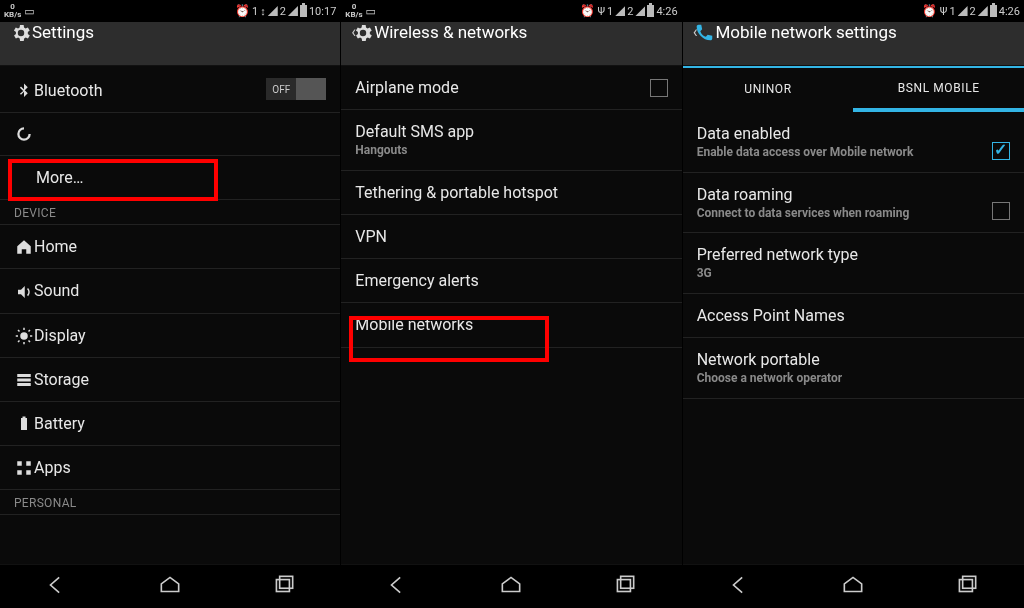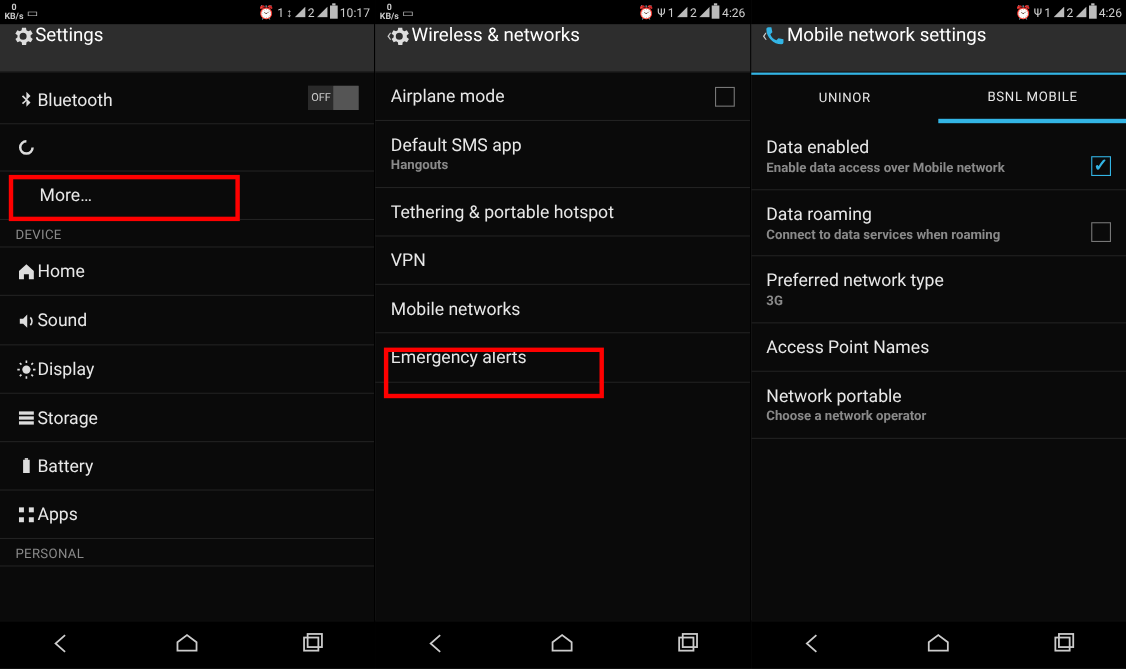--- a/index.html
+++ b/index.html
@@ -37,21 +37,21 @@
   
   .content{flex:1;overflow:hidden;color:var(--text);}
   .section-h{font-size:12px;color:var(--muted);padding:6px 14px 4px;border-bottom:1px solid var(--divider);letter-spacing:.3px;}
   .row{display:flex;align-items:flex-end;padding:12px 14px;border-bottom:1px solid var(--divider);position:relative;}
   .row .icon{width:20px;display:flex;align-items:center;justify-content:center;color:#ddd;}
   .row .icon svg{width:18px;height:18px;fill:#ddd;}
   .row .body{flex:1;}
   .row .title{font-size:16px;color:var(--text);line-height:1.2;}
   .row .sub{font-size:12px;color:var(--muted);line-height:1.2;margin-top:2px;font-weight:bold;}
   .row.indent{padding-left:36px;}
-  .pill{width:46px;height:22px;background:#333;display:flex;}
+  .pill{width:60px;height:22px;background:#333;display:flex;}
   .pill>span{flex:1;display:flex;align-items:center;justify-content:center;font-size:10px;color:#888;background:#555;}
   .pill>span.act{background:#2a2a2a;color:#ccc;}
   .cbox{width:18px;height:18px;border:1px solid #777;display:inline-block;position:relative;}
   .cbox.checked{border-color:var(--hl);}
   .cbox.checked:after{content:"✓";color:var(--hl);position:absolute;left:1px;top:-3px;font-size:16px;font-weight:bold;}
 
   
   .hl{position:absolute;border:4px solid var(--hl-red);pointer-events:none;}
 
   
@@ -265,26 +265,26 @@
             <div class="title">Tethering &amp; portable hotspot</div>
           </div>
       </div>
       <div class="row">
         <div class="body">
             <div class="title">VPN</div>
           </div>
       </div>
       <div class="row">
         <div class="body">
+            <div class="title">Emergency alerts</div>
+          </div>
+      </div>
+      <div class="row">
+        <div class="body">
             <div class="title">Mobile networks</div>
-          </div>
-      </div>
-      <div class="row">
-        <div class="body">
-            <div class="title">Emergency alerts</div>
           </div>
       </div>
     </div>
 
     <div class="nav">
       <span><svg viewBox="0 0 24 24">
             <path d="M14 5 6 12l8 7"></path>
           </svg></span>
       <span><svg viewBox="0 0 24 24">
             <path d="M4 18V11l8-6 8 6v7Z"></path>

